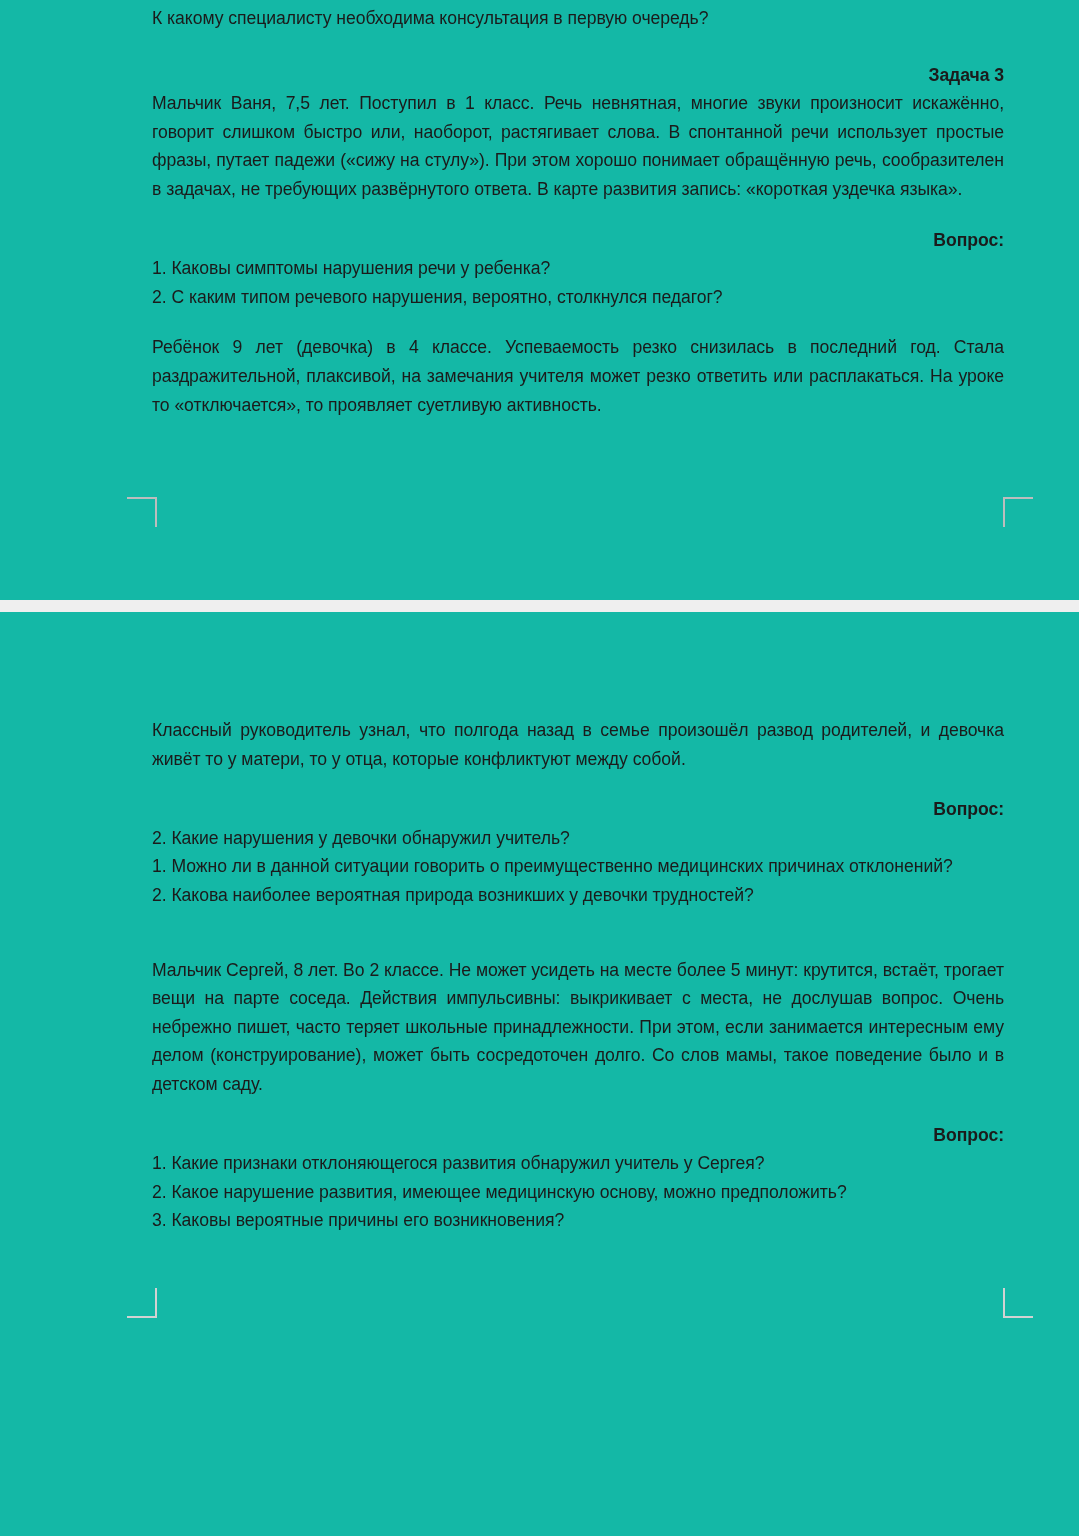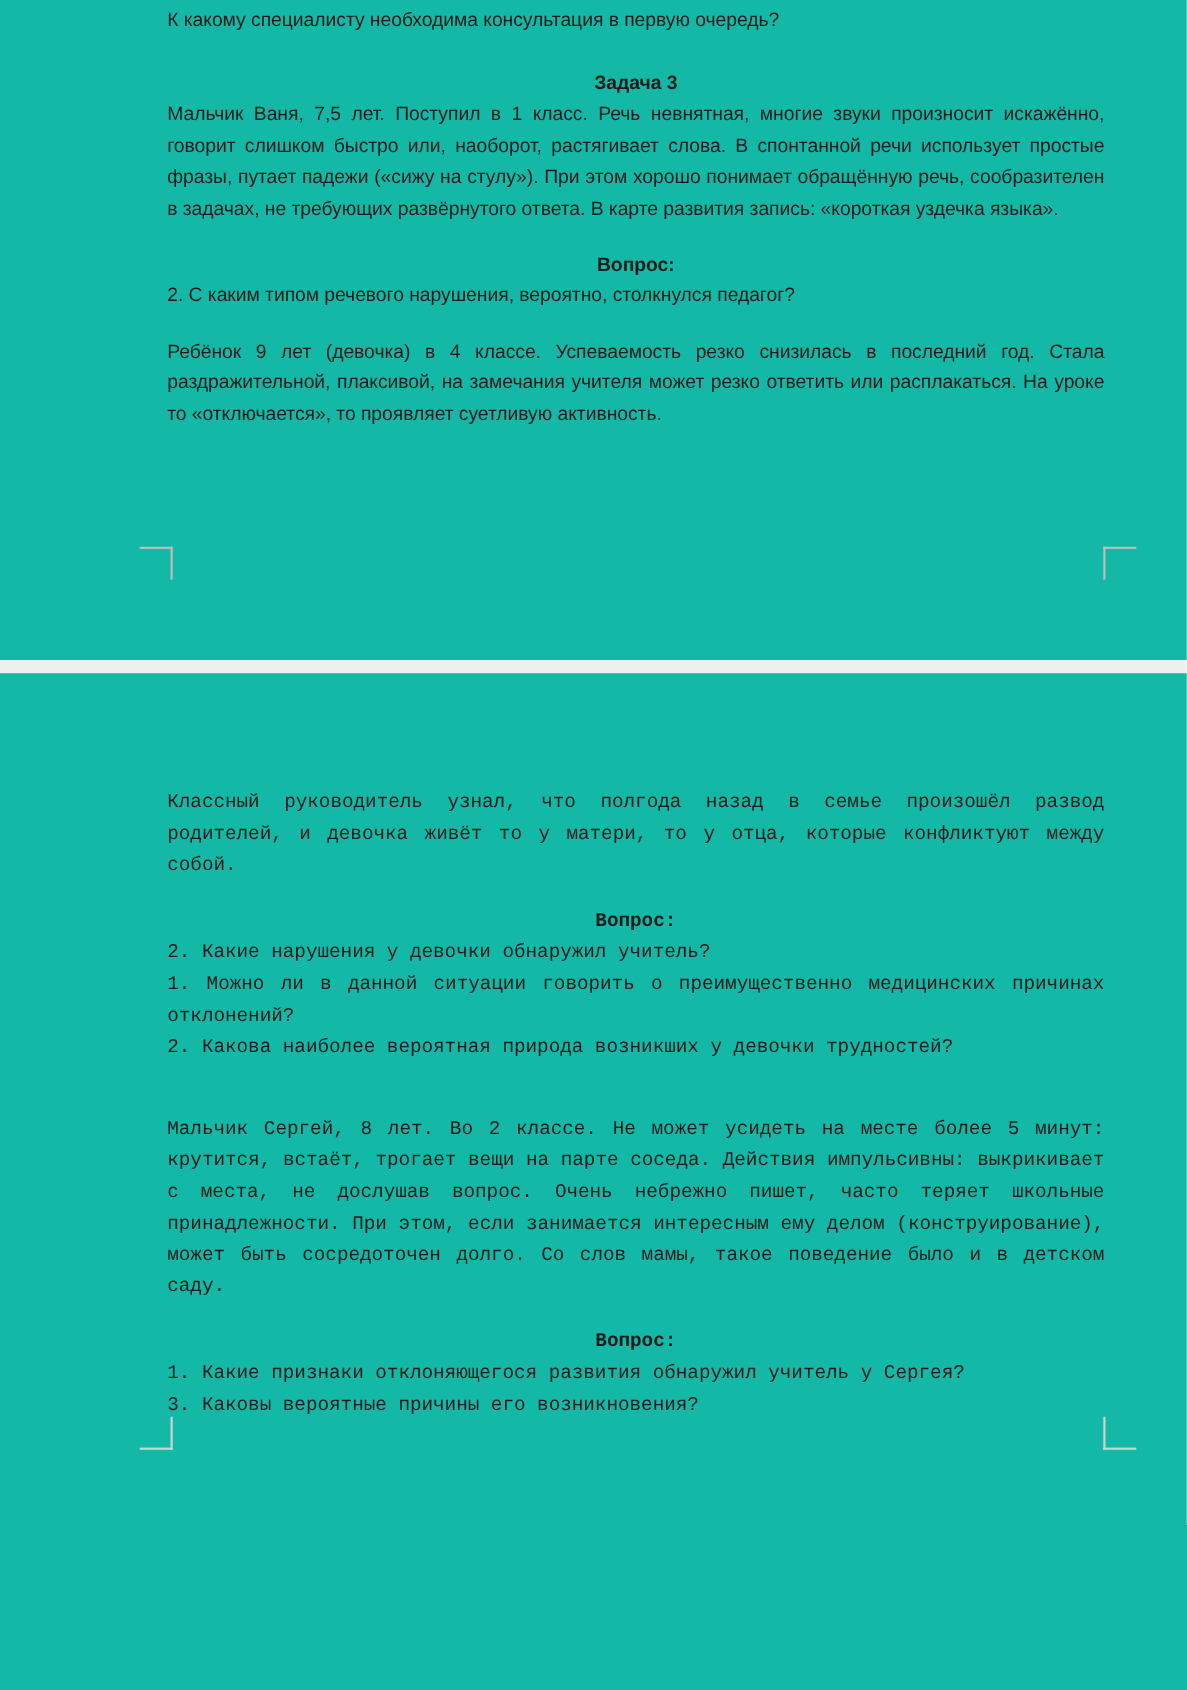--- a/index.html
+++ b/index.html
@@ -76,21 +76,21 @@
     margin: 0;
     font-size: 17.6px;
     line-height: 28.6px;
     text-align: justify;
     text-justify: inter-word;
     letter-spacing: -0.05px;
   }
   p.para.left { text-align: left; }
   p.bold {
     font-weight: bold;
-    text-align: center;
+    text-align: right;
   }
   .spacer-sm { height: 22px; }
   .spacer-md { height: 28px; }
   .spacer-lg { height: 46px; }
 </style>
 </head>
 <body>
 
 <div class="screen">
 
@@ -101,55 +101,57 @@
       <p class="para left">К какому специалисту необходима консультация в первую очередь?</p>
 
       <div class="spacer-md"></div>
 
       <p class="para bold">Задача 3</p>
       <p class="para">Мальчик Ваня, 7,5 лет. Поступил в 1 класс. Речь невнятная, многие звуки произносит искажённо, говорит слишком быстро или, наоборот, растягивает слова. В спонтанной речи использует простые фразы, путает падежи («сижу на стулу»). При этом хорошо понимает обращённую речь, сообразителен в задачах, не требующих развёрнутого ответа. В карте развития запись: «короткая уздечка языка».</p>
 
       <div class="spacer-sm"></div>
 
       <p class="para bold">Вопрос:</p>
+      <p class="para left">1. Каковы симптомы нарушения речи у ребенка?</p>
       <p class="para left">2. С каким типом речевого нарушения, вероятно, столкнулся педагог?</p>
 
       <div class="spacer-sm"></div>
 
       <p class="para">Ребёнок 9 лет (девочка) в 4 классе. Успеваемость резко снизилась в последний год. Стала раздражительной, плаксивой, на замечания учителя может резко ответить или расплакаться. На уроке то «отключается», то проявляет суетливую активность.</p>
 
     </div>
 
     <div class="corner tr-style mark-p1-left"></div>
     <div class="corner tl-style mark-p1-right"></div>
   </div>
 
   <div class="page-gap"></div>
 
   <div class="page page-two">
 
-    <div class="col" style="top: 104px; font-family: Liberation Mono, monospace;">
+    <div class="col" style="top: 104px;">
 
       <p class="para">Классный руководитель узнал, что полгода назад в семье произошёл развод родителей, и девочка живёт то у матери, то у отца, которые конфликтуют между собой.</p>
 
       <div class="spacer-sm"></div>
 
       <p class="para bold">Вопрос:</p>
       <p class="para left">2. Какие нарушения у девочки обнаружил учитель?</p>
       <p class="para">1. Можно ли в данной ситуации говорить о преимущественно медицинских причинах отклонений?</p>
       <p class="para left">2. Какова наиболее вероятная природа возникших у девочки трудностей?</p>
 
       <div class="spacer-lg"></div>
 
       <p class="para">Мальчик Сергей, 8 лет. Во 2 классе. Не может усидеть на месте более 5 минут: крутится, встаёт, трогает вещи на парте соседа. Действия импульсивны: выкрикивает с места, не дослушав вопрос. Очень небрежно пишет, часто теряет школьные принадлежности. При этом, если занимается интересным ему делом (конструирование), может быть сосредоточен долго. Со слов мамы, такое поведение было и в детском саду.</p>
 
       <div class="spacer-sm"></div>
 
       <p class="para bold">Вопрос:</p>
       <p class="para left">1. Какие признаки отклоняющегося развития обнаружил учитель у Сергея?</p>
+      <p class="para">2. Какое нарушение развития, имеющее медицинскую основу, можно предположить?</p>
       <p class="para left">3. Каковы вероятные причины его возникновения?</p>
 
     </div>
 
     <div class="corner bl-style mark-p2-left"></div>
     <div class="corner br-style mark-p2-right"></div>
   </div>
 
 </div>
 

